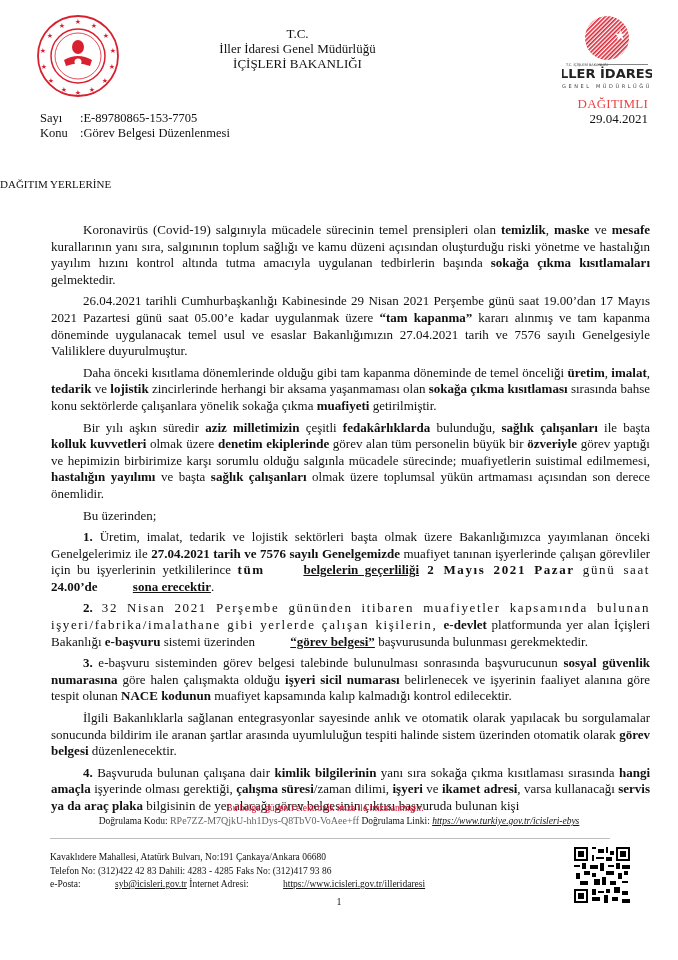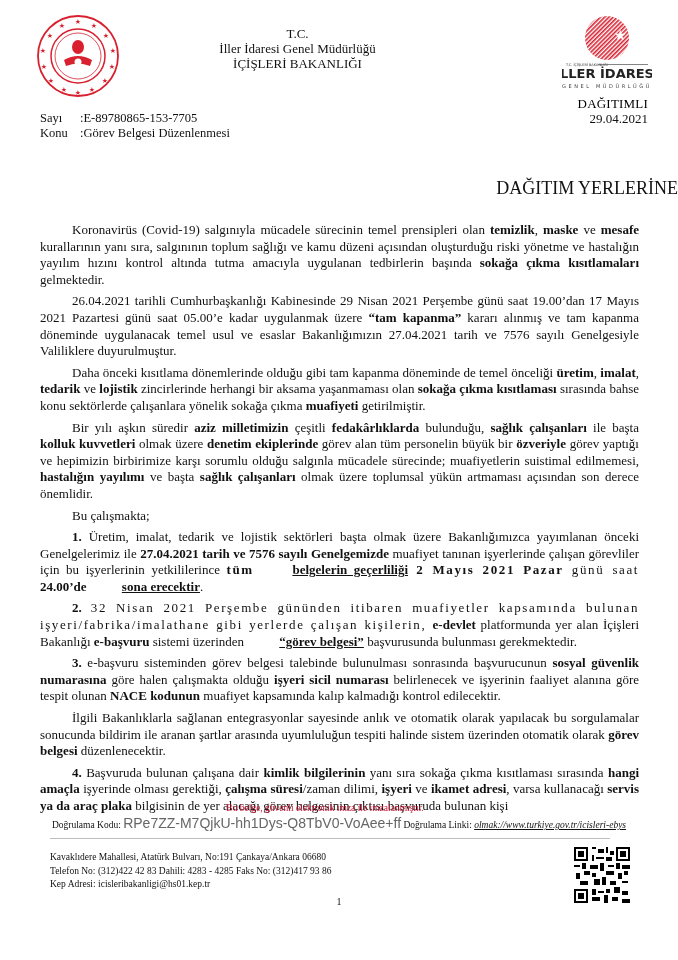--- a/index.html
+++ b/index.html
@@ -2,33 +2,33 @@
 <html><head>
   <meta charset="utf-8">
   <style>
     html, body { margin: 0; padding: 0; background: #ffffff; }
     body { width: 678px; height: 960px; position: relative; overflow: hidden;
            font-family: "Liberation Serif", serif; color: #111; }
     .abs { position: absolute; }
     .seal { left: 36px; top: 14px; width: 84px; height: 84px; }
     .logo { left: 562px; top: 12px; width: 90px; height: 86px; }
     .header-center { left: 0; width: 595px; top: 26px; text-align: center; font-size: 13px; line-height: 15px; }
-    .dagitimli { right: 30px; top: 96px; color: #000000; font-size: 13px; letter-spacing: 0.2px; }
+    .dagitimli { right: 30px; top: 96px; color: #ef4444; font-size: 13px; letter-spacing: 0.2px; }
     .date { right: 30px; top: 111px; font-size: 13px; }
     .meta { left: 40px; top: 111px; font-size: 12.5px; line-height: 15px; }
     .meta .lbl { display: inline-block; width: 40px; }
-    .to { left: 0; width: 678px; top: 178px; text-align: right; font-size: 18px; }
-    .body { left: 40px; top: 222px; width: 599px; font-size: 13px; line-height: 16.6px; }
+    .to { left: 0; width: 678px; top: 178px; text-align: left; font-size: 11px; }
+    .body { left: 51px; top: 222px; width: 599px; font-size: 13px; line-height: 16.6px; }
     .body p { margin: 0 0 5px 0; text-indent: 32px; text-align: justify; }
     .body b { font-weight: bold; }
     .u { text-decoration: underline; padding-left: 32px; }
     .wide { letter-spacing: 1.6px; }
     .sig-note { left: 0; width: 650px; top: 803px; text-align: center; color: #c8102e; font-size: 9.5px; }
     .verify { left: 0; width: 678px; top: 815px; text-align: center; font-size: 9.5px; }
-    .verify .code { font-family: Liberation Sans, sans-serif; color: #666; font-size: 14px; }
+    .verify .code { font-family: Liberation Serif, serif; color: #666; font-size: 10px; }
     .verify .link { font-style: italic; text-decoration: underline; }
     .hr { left: 50px; top: 838px; width: 560px; height: 1px; background: #bdbdbd; }
     .footer { left: 50px; top: 851px; font-size: 9.5px; line-height: 13.5px; }
     .footer .u { text-decoration: underline; }
     .qr { left: 574px; top: 847px; width: 56px; height: 56px; }
     .pageno { left: 0; width: 678px; top: 896px; text-align: center; font-size: 10px; }
   </style>
 </head>
 <body>
 
@@ -101,21 +101,21 @@
   </p>
   <p>
     <span>26.04.2021 tarihli Cumhurbaşkanlığı Kabinesinde 29 Nisan 2021 Perşembe günü saat 19.00’dan 17 Mayıs 2021 Pazartesi günü saat 05.00’e kadar uygulanmak üzere </span><b>“tam kapanma”</b><span> kararı alınmış ve tam kapanma döneminde uygulanacak temel usul ve esaslar Bakanlığımızın 27.04.2021 tarih ve 7576 sayılı Genelgesiyle Valiliklere duyurulmuştur.</span>
   </p>
   <p>
     <span>Daha önceki kısıtlama dönemlerinde olduğu gibi tam kapanma döneminde de temel önceliği </span><b>üretim</b><span>, </span><b>imalat</b><span>, </span><b>tedarik</b><span> ve </span><b>lojistik</b><span> zincirlerinde herhangi bir aksama yaşanmaması olan </span><b>sokağa çıkma kısıtlaması</b><span> sırasında bahse konu sektörlerde çalışanlara yönelik sokağa çıkma </span><b>muafiyeti</b><span> getirilmiştir.</span>
   </p>
   <p>
     <span>Bir yılı aşkın süredir </span><b>aziz milletimizin</b><span> çeşitli </span><b>fedakârlıklarda</b><span> bulunduğu, </span><b>sağlık çalışanları</b><span> ile başta </span><b>kolluk kuvvetleri</b><span> olmak üzere </span><b>denetim ekiplerinde</b><span> görev alan tüm personelin büyük bir </span><b>özveriyle</b><span> görev yaptığı ve hepimizin birbirimize karşı sorumlu olduğu salgınla mücadele sürecinde; muafiyetlerin suistimal edilmemesi, </span><b>hastalığın yayılımı</b><span> ve başta </span><b>sağlık çalışanları</b><span> olmak üzere toplumsal yükün artmaması açısından son derece önemlidir.</span>
   </p>
-  <p>Bu çalışmakta;</p>
+  <p>Bu üzerinden;</p>
   <p>
     <b>1.</b><span> Üretim, imalat, tedarik ve lojistik sektörleri başta olmak üzere Bakanlığımızca yayımlanan önceki Genelgelerimiz ile </span><b>27.04.2021 tarih ve 7576 sayılı Genelgemizde</b><span> muafiyet tanınan işyerlerinde çalışan görevliler için bu işyerlerinin yetkililerince </span><b class="wide">tüm</b> <b class="u">belgelerin geçerliliği</b><b class="wide"> 2 Mayıs 2021 Pazar</b><span class="wide"> günü saat </span><b>24.00’de</b> <b class="u">sona erecektir</b><span>.</span>
   </p>
   <p>
     <b>2.</b><span class="wide"> 32 Nisan 2021 Perşembe gününden itibaren muafiyetler kapsamında bulunan işyeri/fabrika/imalathane gibi yerlerde çalışan kişilerin, </span><b>e-devlet</b><span> platformunda yer alan İçişleri Bakanlığı </span><b>e-başvuru</b><span> sistemi üzerinden </span><b class="u">“görev belgesi”</b><span> başvurusunda bulunması gerekmektedir.</span>
   </p>
   <p>
     <b>3.</b><span> e-başvuru sisteminden görev belgesi talebinde bulunulması sonrasında başvurucunun </span><b>sosyal güvenlik numarasına</b><span> göre halen çalışmakta olduğu </span><b>işyeri sicil numarası</b><span> belirlenecek ve işyerinin faaliyet alanına göre tespit olunan </span><b>NACE kodunun</b><span> muafiyet kapsamında kalıp kalmadığı kontrol edilecektir.</span>
   </p>
   <p>
@@ -124,29 +124,34 @@
   <p>
     <b>4.</b><span> Başvuruda bulunan çalışana dair </span><b>kimlik bilgilerinin</b><span> yanı sıra sokağa çıkma kısıtlaması sırasında </span><b>hangi amaçla</b><span> işyerinde olması gerektiği, </span><b>çalışma süresi</b><span>/zaman dilimi, </span><b>işyeri</b><span> ve </span><b>ikamet adresi</b><span>, varsa kullanacağı </span><b>servis ya da araç plaka</b><span> bilgisinin de yer alacağı görev belgesinin çıktısı başvuruda bulunan kişi</span>
   </p>
 </div>
 
 <div class="abs sig-note">Bu belge, güvenli elektronik imza ile imzalanmıştır.</div>
 <div class="abs verify">
   <span>Doğrulama Kodu:</span>
   <span class="code">RPe7ZZ-M7QjkU-hh1Dys-Q8TbV0-VoAee+ff</span>
   <span>Doğrulama Linki:</span>
-  <span class="link">olmak://www.turkiye.gov.tr/icisleri-ebys</span>
+  <span class="link">https://www.turkiye.gov.tr/icisleri-ebys</span>
 </div>
 
 <div class="abs hr"></div>
 
 <div class="abs footer">
   <div>Kavaklıdere Mahallesi, Atatürk Bulvarı, No:191 Çankaya/Ankara 06680</div>
   <div>Telefon No: (312)422 42 83 Dahili: 4283 - 4285 Faks No: (312)417 93 86</div>
-  <div>Kep Adresi: icisleribakanligi@hs01.kep.tr</div>
+  <div>
+    <span>e-Posta:</span>
+    <span class="u">syb@icisleri.gov.tr</span>
+    <span>İnternet Adresi:</span>
+    <span class="u">https://www.icisleri.gov.tr/illeridaresi</span>
+  </div>
 </div>
 
 <div class="abs qr">
   <svg width="56" height="56" viewBox="0 0 28 28" shape-rendering="crispEdges">
     <rect width="28" height="28" fill="#fff"></rect>
     <g fill="#000">
       <rect x="0" y="0" width="7" height="7"></rect>
         <rect x="1" y="1" width="5" height="5" fill="#fff"></rect>
         <rect x="2" y="2" width="3" height="3"></rect>
       <rect x="21" y="0" width="7" height="7"></rect>

